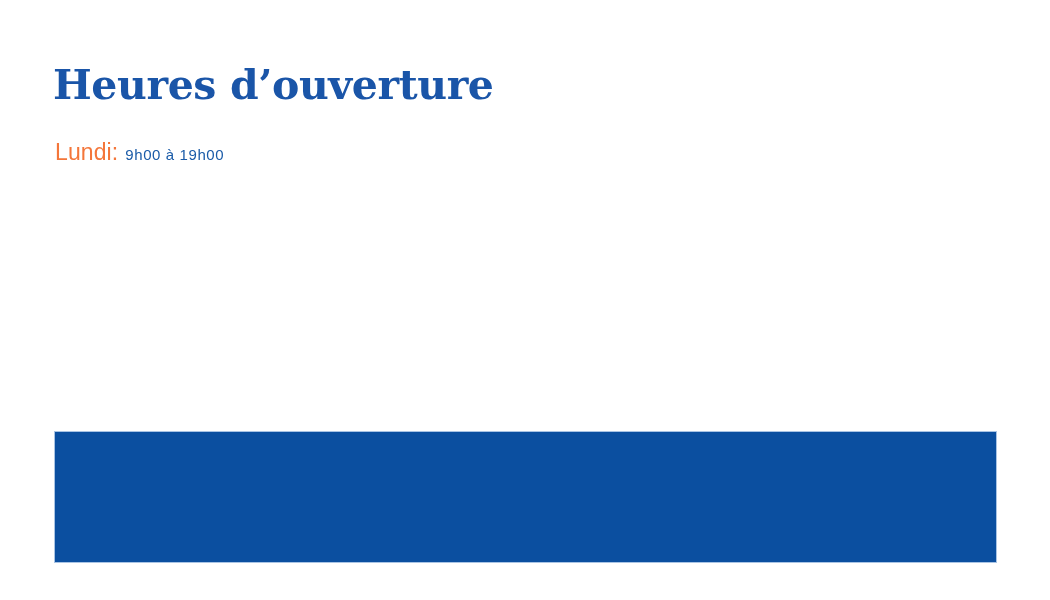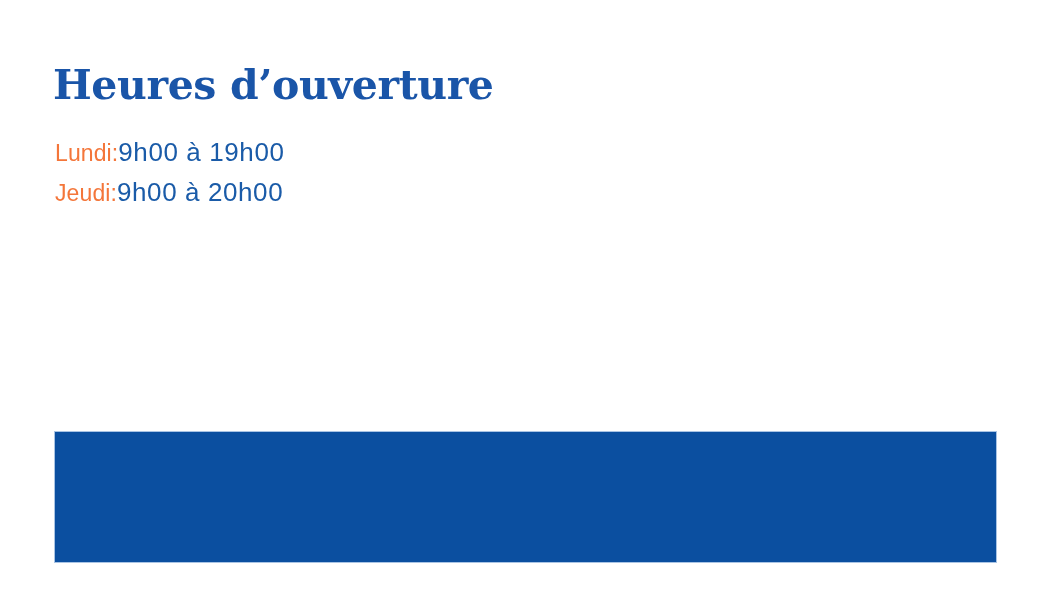--- a/index.html
+++ b/index.html
@@ -53,22 +53,23 @@
     font-weight: 400;
     font-size: 23px;
     letter-spacing: 0.1px;
     text-align: right;
   }
 
   .day-hours {
     color: #1A5BA8;
     font-family: "Liberation Sans", sans-serif;
     font-weight: 400;
-    font-size: 26px;
+    font-size: 15px;
     letter-spacing: 0.6px;
+    margin-left: 7px;
   }
 
   
   #blue-block {
     position: absolute;
     left: 54px;
     top: 431px;
     width: 943px;
     height: 132px;
     background: #0B4FA0;
@@ -84,23 +85,20 @@
   <div id="page-title">Heures d’ouverture</div>
 
   <div id="schedule">
 
     <div class="schedule-row">
       <span class="day-label">Lundi:</span><span class="day-hours">9h00  à  19h00</span>
     </div>
 
 
 
-    <div class="schedule-row">
-      <span class="day-label">Jeudi:</span><span class="day-hours">9h00  à  20h00</span>
-    </div>
 
 
 
 
   </div>
 
   <div id="blue-block"></div>
 
 </div>
 

